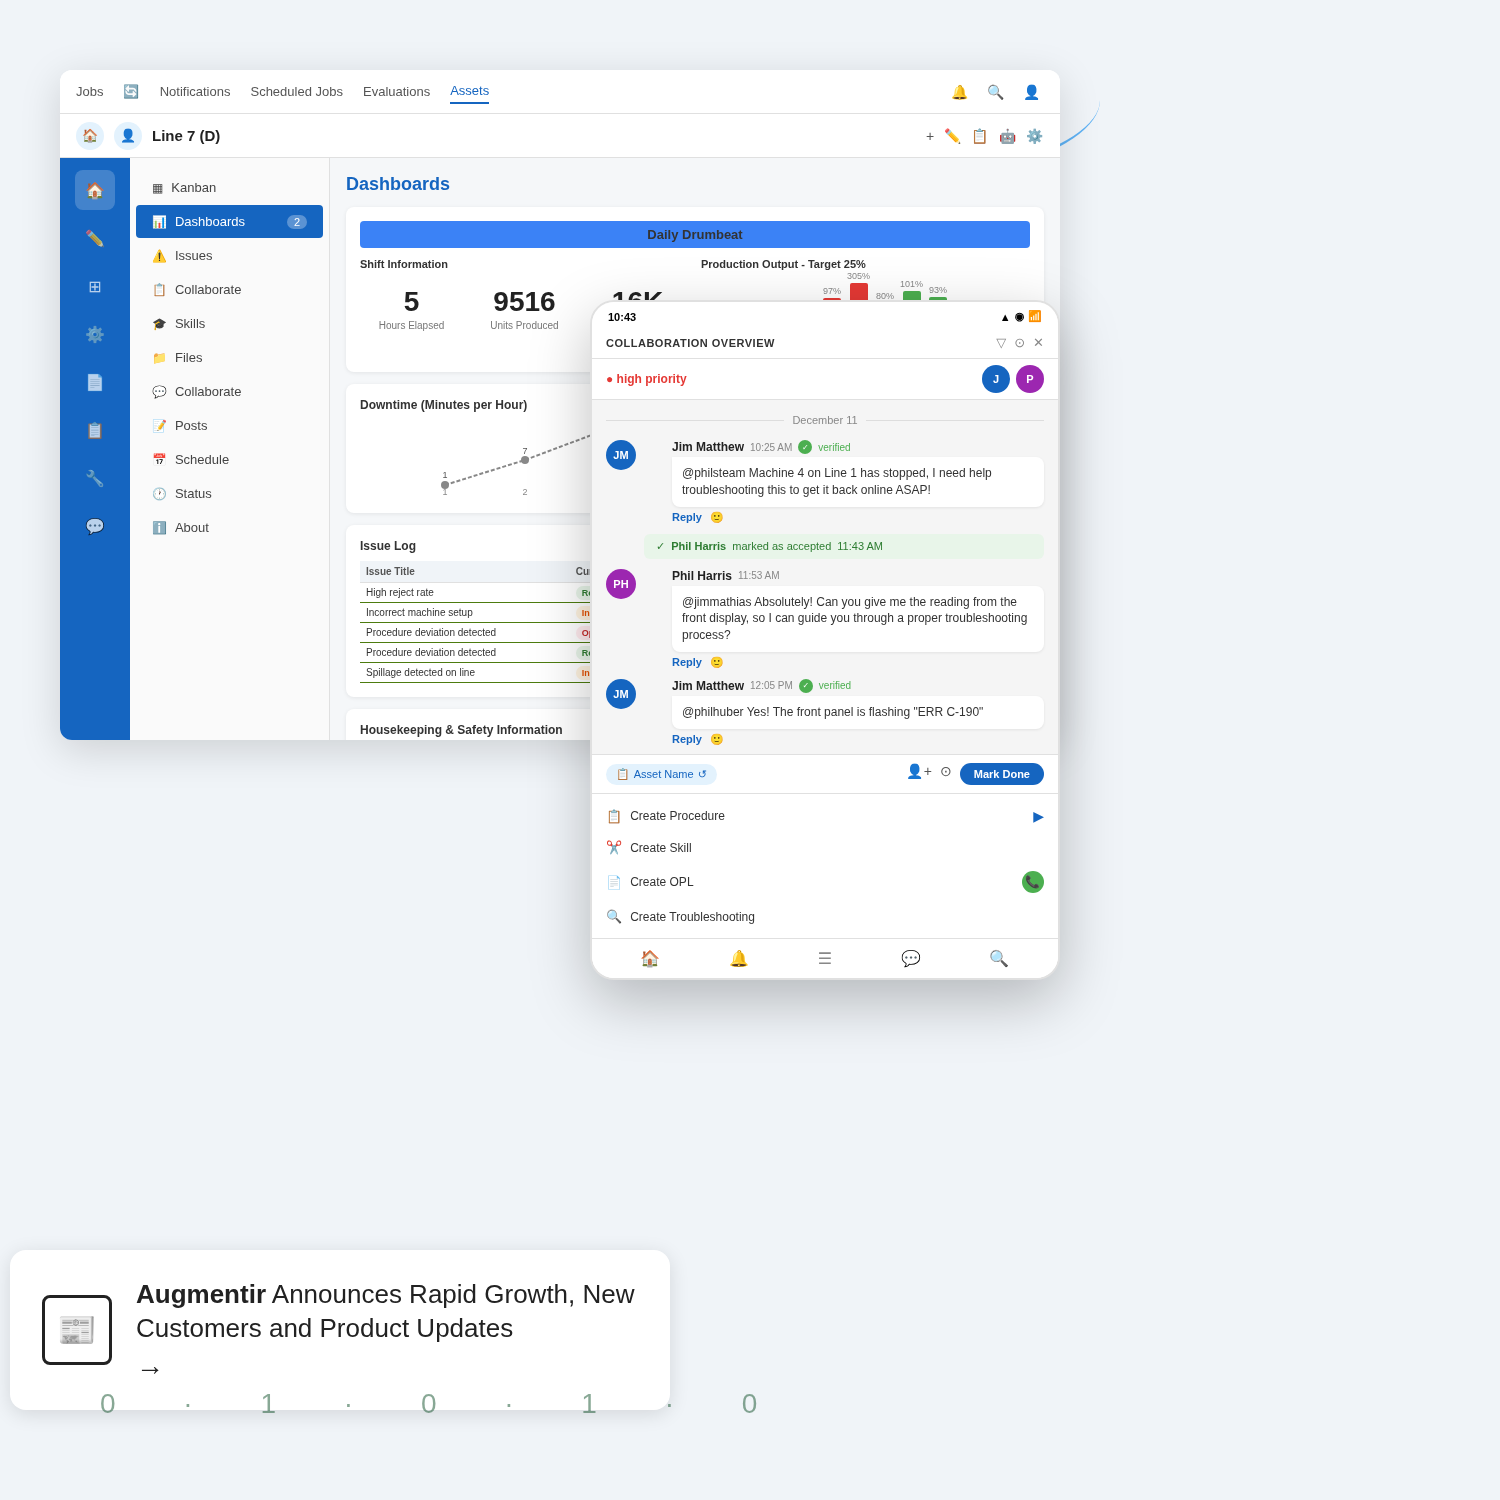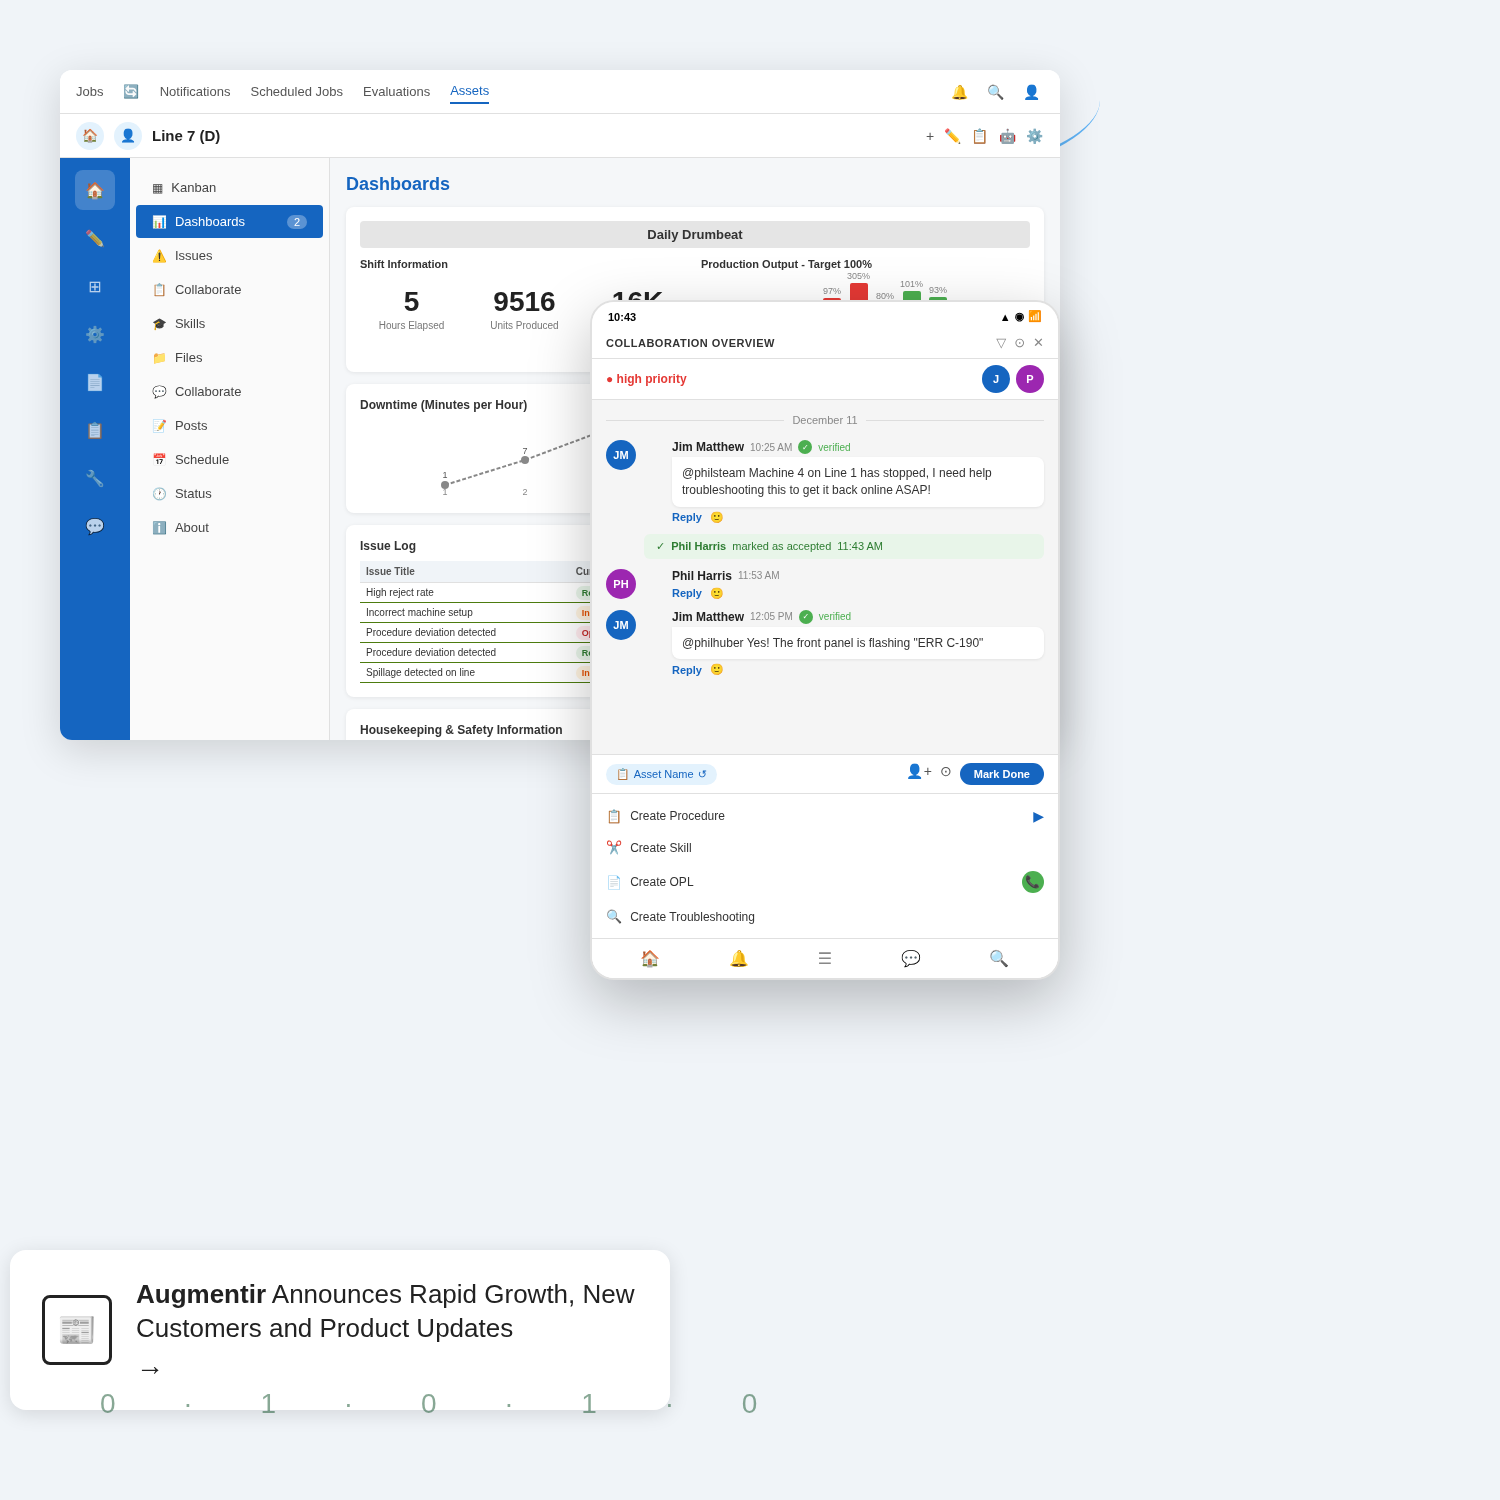--- a/index.html
+++ b/index.html
@@ -191,21 +191,21 @@
       margin-bottom: 12px;
       box-shadow: 0 1px 4px rgba(0,0,0,0.08);
     }
 
     .panel-title {
       font-size: 13px;
       font-weight: 600;
       color: #333;
       margin-bottom: 10px;
       padding: 6px 10px;
-      background: #e5e5e5;
+      background: #3b82f6;
       border-radius: 4px;
       text-align: center;
     }
 
     .shift-info-grid {
       display: grid;
       grid-template-columns: repeat(3, 1fr);
       gap: 10px;
       margin-bottom: 10px;
     }
@@ -645,21 +645,21 @@
                 <div class="shift-stat-value">9516</div>
                 <div class="shift-stat-label">Units Produced</div>
               </div>
               <div class="shift-stat">
                 <div class="shift-stat-value">16K</div>
                 <div class="shift-stat-label">Total Shift Target</div>
               </div>
             </div>
           </div>
           <div>
-            <div style="font-size:11px;font-weight:600;color:#333;margin-bottom:8px;">Production Output - Target 100%</div>
+            <div style="font-size:11px;font-weight:600;color:#333;margin-bottom:8px;">Production Output - Target 25%</div>
             <div style="display:flex;align-items:center;gap:12px;">
 
               <div class="gauge-container">
                 <svg class="gauge-svg" width="80" height="60" viewBox="0 0 80 60">
                   <path d="M10,50 A30,30 0 0,1 70,50" fill="none" stroke="#e0e0e0" stroke-width="8" stroke-linecap="round"></path>
                   <path d="M10,50 A30,30 0 0,1 68,46" fill="none" stroke="#e53935" stroke-width="8" stroke-linecap="round"></path>
                   <text x="40" y="48" text-anchor="middle" font-size="13" font-weight="700" fill="#222">95%</text>
                   <text x="10" y="58" text-anchor="middle" font-size="8" fill="#888">0%</text>
                   <text x="70" y="58" text-anchor="middle" font-size="8" fill="#888">100%</text>
                 </svg>
@@ -840,20 +840,23 @@
       <span>11:43 AM</span>
     </div>
 
     <div class="chat-msg">
       <div class="msg-avatar" style="background:#9C27B0;">PH</div>
       <div class="msg-content">
         <div class="msg-header">
           <span class="msg-name">Phil Harris</span>
           <span class="msg-time">11:53 AM</span>
         </div>
+        <div class="msg-bubble">
+          <span>@jimmathias Absolutely! Can you give me the reading from the front display, so I can guide you through a proper troubleshooting process?</span>
+        </div>
         <div class="msg-actions">
           <span class="reply-link">Reply</span>
           <span class="reaction-btn">🙂</span>
         </div>
       </div>
     </div>
 
     <div class="chat-msg">
       <div class="msg-avatar" style="background:#1565C0;">JM</div>
       <div class="msg-content">

